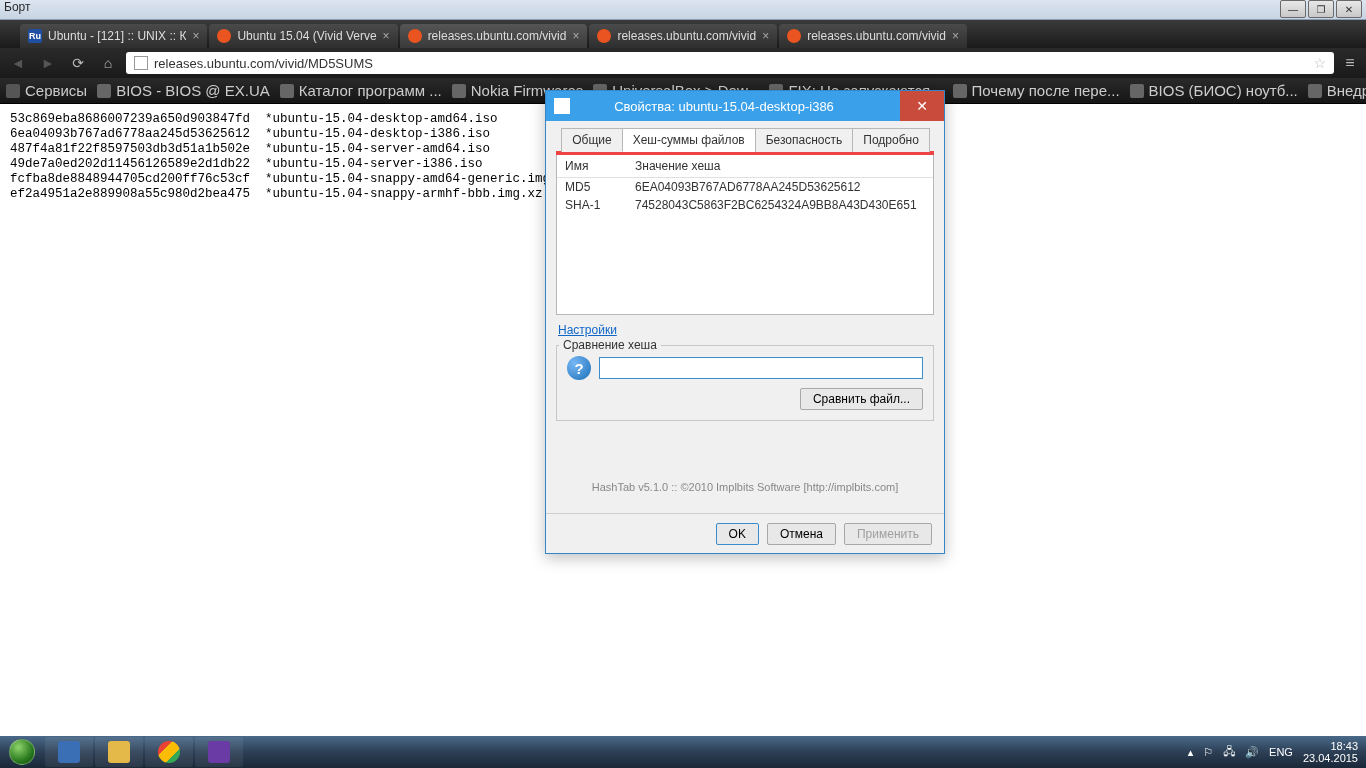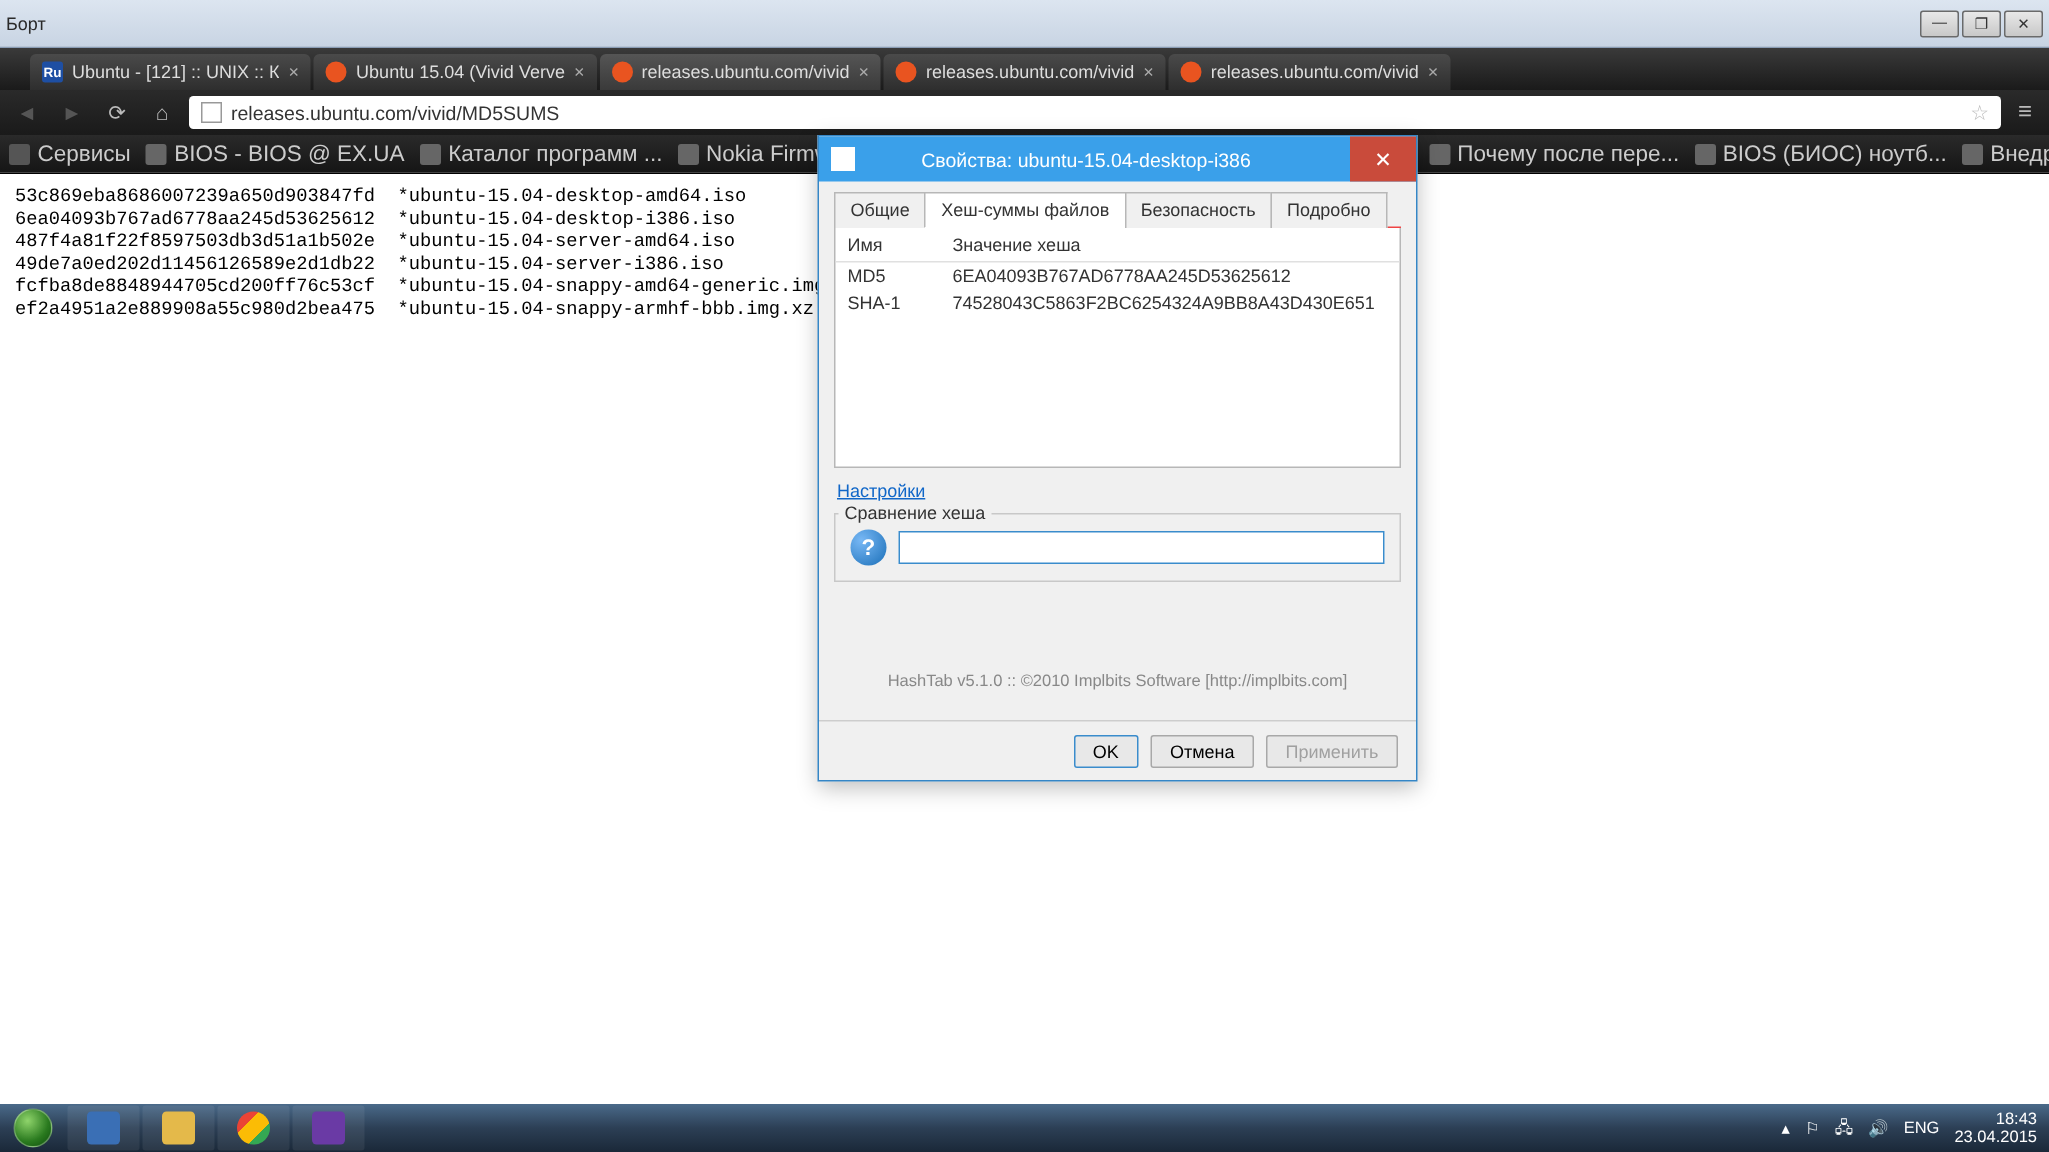--- a/index.html
+++ b/index.html
@@ -1,19 +1,19 @@
 <!DOCTYPE html>
 <html><head>
 <meta charset="utf-8">
 <style>
 * { margin: 0; padding: 0; box-sizing: border-box; font-family: "Segoe UI", Tahoma, sans-serif; }
 body { width: 1366px; height: 768px; background: #fff; overflow: hidden; position: relative; }
 
 
-.titlebar { height: 32px; background: linear-gradient(to bottom, #dce5f0 0%, #c8d4e3 100%); border-bottom: 1px solid #8a9db5; display: flex; align-items: center; padding: 0 4px; font-size: 12px; color: #2a2a2a; }
+.titlebar { height: 20px; background: linear-gradient(to bottom, #dce5f0 0%, #c8d4e3 100%); border-bottom: 1px solid #8a9db5; display: flex; align-items: flex-start; padding: 0 4px; font-size: 12px; color: #2a2a2a; }
 .titlebar .spacer { flex: 1; }
 .titlebar .winbtns { display: flex; gap: 2px; }
 .titlebar .winbtn { width: 26px; height: 18px; background: linear-gradient(to bottom,#e8e8e8,#c8c8c8); border: 1px solid #6a6a6a; border-radius: 2px; font-size: 10px; display: flex; align-items: center; justify-content: center; color: #333; }
 
 
 .tabstrip { height: 28px; background: linear-gradient(to bottom,#3a3a3a,#1a1a1a); display: flex; align-items: flex-end; padding-left: 20px; }
 .tab { height: 24px; min-width: 180px; max-width: 190px; background: linear-gradient(to bottom,#4a4a4a,#2e2e2e); border-radius: 4px 4px 0 0; margin-right: 2px; display: flex; align-items: center; padding: 0 8px; color: #ddd; font-size: 12px; overflow: hidden; white-space: nowrap; gap: 6px; }
 .tab.active { background: linear-gradient(to bottom,#555,#3a3a3a); }
 .tab .favicon { width: 14px; height: 14px; background: #e95420; border-radius: 50%; flex-shrink: 0; }
 .tab .favru { width: 14px; height: 14px; background: #1e4fa3; border-radius: 2px; color:#fff; font-size:9px; font-weight:bold; display:flex; align-items:center; justify-content:center; flex-shrink:0;}
@@ -36,21 +36,21 @@
 
 .page { padding: 8px 10px; font-family: "Courier New", monospace; font-size: 12.5px; line-height: 15px; color: #000; white-space: pre; }
 
 
 .dialog { position: absolute; left: 545px; top: 90px; width: 400px; background: #f0f0f0; border: 1px solid #3586c6; box-shadow: 0 4px 14px rgba(0,0,0,.25); }
 .dlg-title { height: 30px; background: #3aa0ea; display: flex; align-items: center; color: #fff; font-size: 13px; padding-left: 8px; }
 .dlg-title .dicon { width: 16px; height: 16px; background: #fff; margin-right: 8px; }
 .dlg-title .dtitle { flex: 1; text-align: center; padding-right: 30px; }
 .dlg-close { width: 44px; height: 30px; background: #c94b3b; color: #fff; display: flex; align-items: center; justify-content: center; font-size: 14px; }
 .dlg-body { padding: 6px 10px 10px; }
-.tabsrow { display: flex; border-bottom: 1px solid #ef4444; }
+.tabsrow { display: flex; border-bottom: 4px solid #ef4444; justify-content: center; }
 .ptab { padding: 4px 10px; font-size: 12px; color: #333; background: #f0f0f0; border: 1px solid #b7b7b7; border-bottom: none; margin-right: -1px; position: relative; top: 1px; }
 .ptab.active { background: #fff; border-bottom: 1px solid #fff; }
 .hashbox { background: #fff; border: 1px solid #b7b7b7; border-top: none; padding: 0; }
 .hhead { display: flex; padding: 4px 8px; font-size: 12px; color: #333; border-bottom: 1px solid #e0e0e0; }
 .hhead .c1 { width: 70px; }
 .hrow { display: flex; padding: 2px 8px; font-size: 12px; color: #333; }
 .hrow.sel { background: #e8e8e8; }
 .hrow .c1 { width: 70px; }
 .hrow .c2 { flex: 1; word-break: break-all; }
 .hashspace { height: 100px; }
@@ -206,20 +206,23 @@
         </div>
       <div class="hashspace"></div>
     </div>
     <a class="settingslink">Настройки</a>
     <div class="fieldset">
       <span class="legend">Сравнение хеша</span>
       <div class="cmp-row">
         <div class="help-icon">?</div>
         <input class="cmp-input" style="">
       </div>
+      <div class="cmp-btnrow">
+        <div class="btn">Сравнить файл...</div>
+      </div>
     </div>
     <div class="footer-text">HashTab v5.1.0 :: ©2010 Implbits Software [http://implbits.com]</div>
   </div>
   <div class="dlg-buttons">
     <div class="btn default">OK</div>
     <div class="btn">Отмена</div>
     <div class="btn disabled">Применить</div>
   </div>
 </div>
 

